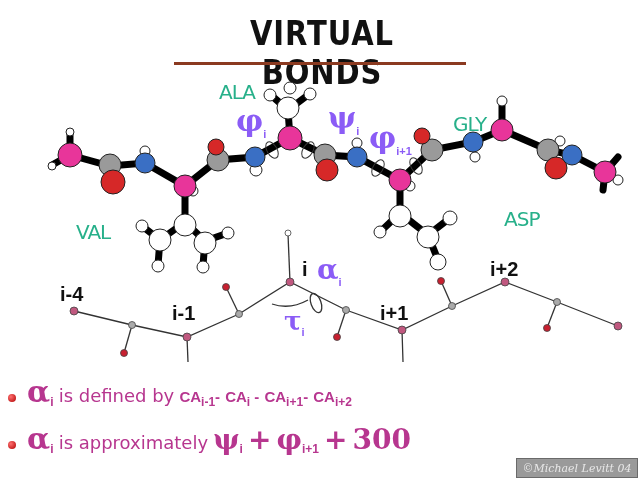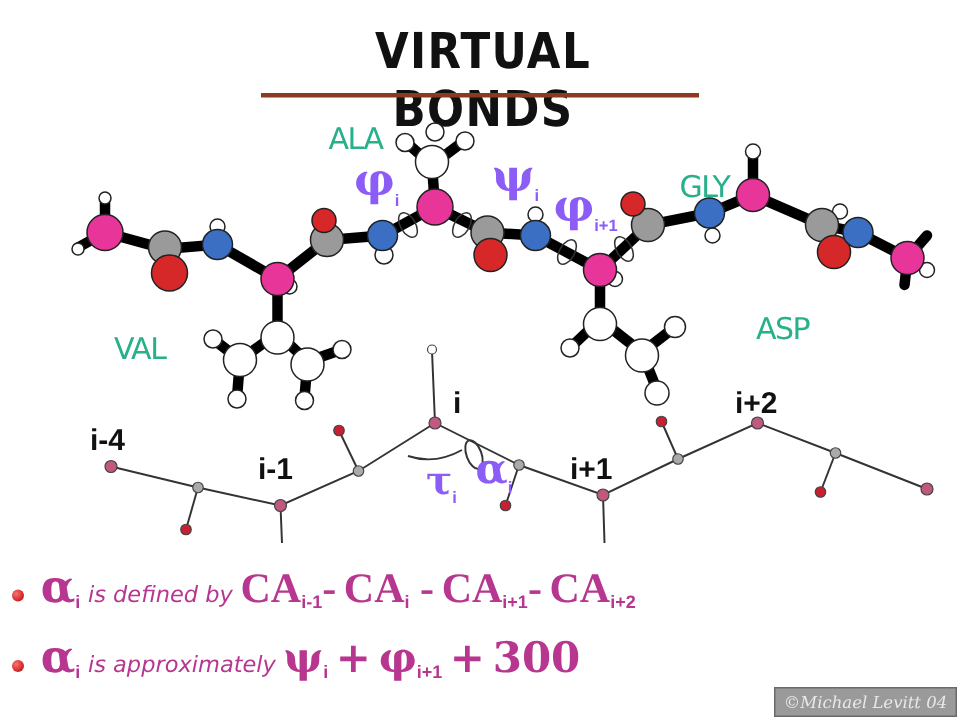--- a/index.html
+++ b/index.html
@@ -7,22 +7,22 @@
   .title { position:absolute; left:172px; top:14px; width:300px; text-align:center; font-family:"DejaVu Sans", sans-serif; font-size:33px; font-weight:bold; letter-spacing:1px; color:#111; transform:scaleX(0.88); transform-origin:center; }
   .title-underline { position:absolute; left:174px; top:62px; width:292px; height:3px; background:#8b3a20; }
   svg.diagram { position:absolute; left:0; top:0; }
   .res { position:absolute; font-family:"DejaVu Sans", sans-serif; font-size:20px; color:#27b08a; letter-spacing:-1px; }
   .idx { position:absolute; font-family:"Liberation Sans", sans-serif; font-weight:bold; font-size:20px; color:#111; }
   .greek { position:absolute; font-family:"DejaVu Serif", serif; color:#8b5cf6; font-weight:bold; }
   .greek sub { font-family:"Liberation Sans", sans-serif; font-size:11px; font-weight:bold; }
   .bullet { position:absolute; left:8px; font-family:"DejaVu Serif", serif; color:#b7368f; }
   .bullet .dot { display:inline-block; width:8px; height:8px; border-radius:50%; background:radial-gradient(circle at 35% 35%, #ff7070, #b00000); margin-right:6px; vertical-align:middle; }
   .bullet .alpha { font-size:30px; font-weight:bold; }
-  .bullet .hand { font-family:"DejaVu Sans", sans-serif; font-size:15px; font-style:italic; }
-  .bullet .ca { font-family:Liberation Serif, serif; font-weight:bold; font-size:28px; }
+  .bullet .hand { font-family:"DejaVu Sans", sans-serif; font-size:18px; }
+  .bullet .ca { font-family:Liberation Sans, sans-serif; font-weight:bold; font-size:15px; }
   .bullet sub { font-family:"Liberation Sans", sans-serif; font-weight:bold; font-size:12px; }
   .bullet .big { font-size:28px; font-weight:bold; }
   .credit { position:absolute; left:516px; top:458px; width:122px; height:20px; background:#9a9a9a; border:1px solid #6a6a6a; color:#e8e8e8; font-family:"DejaVu Serif", serif; font-size:11px; line-height:20px; text-align:center; box-sizing:border-box;font-style:italic; }
 </style>
 </head>
 <body>
 
 <div class="title">VIRTUAL BONDS</div>
 <div class="title-underline"></div>
 
@@ -163,21 +163,21 @@
 <div class="greek" style="left:369px; top:120px; font-size:30px;">
   <span>φ</span><sub>i+1</sub>
 </div>
 
 <div class="idx" style="left:60px; top:283px;">i-4</div>
 <div class="idx" style="left:172px; top:302px;">i-1</div>
 <div class="idx" style="left:302px; top:258px;">i</div>
 <div class="idx" style="left:380px; top:302px;">i+1</div>
 <div class="idx" style="left:490px; top:258px;">i+2</div>
 
-<div class="greek" style="left:317px; top:253px; font-size:28px;margin-top:43px;">
+<div class="greek" style="left:317px; top:253px; font-size:28px;">
   <span>α</span><sub>i</sub>
 </div>
 <div class="greek" style="left:284px; top:306px; font-size:26px;">
   <span>τ</span><sub>i</sub>
 </div>
 
 <div class="bullet" style="top:374px;">
   <span class="dot"></span>
   <span class="alpha">α</span><sub>i</sub>
   <span class="hand">is defined by</span>

